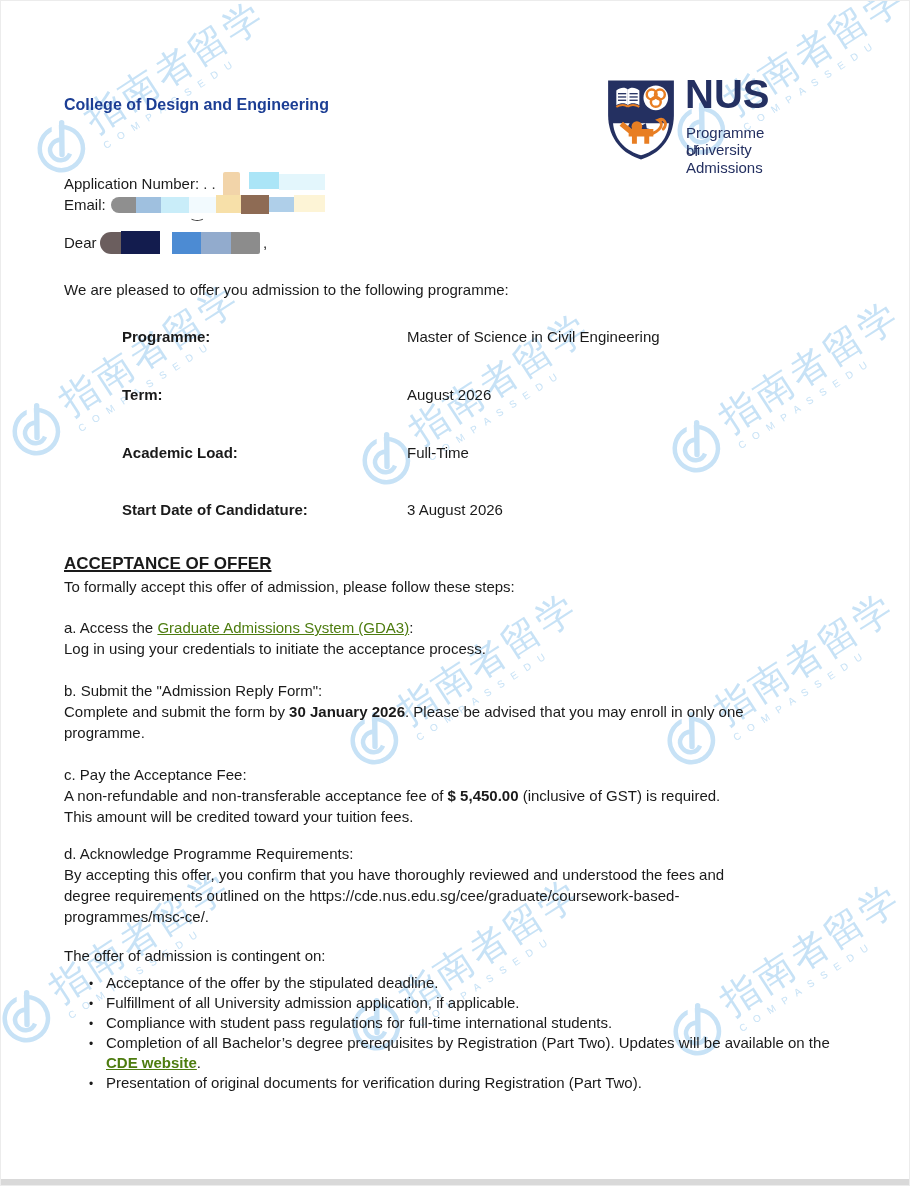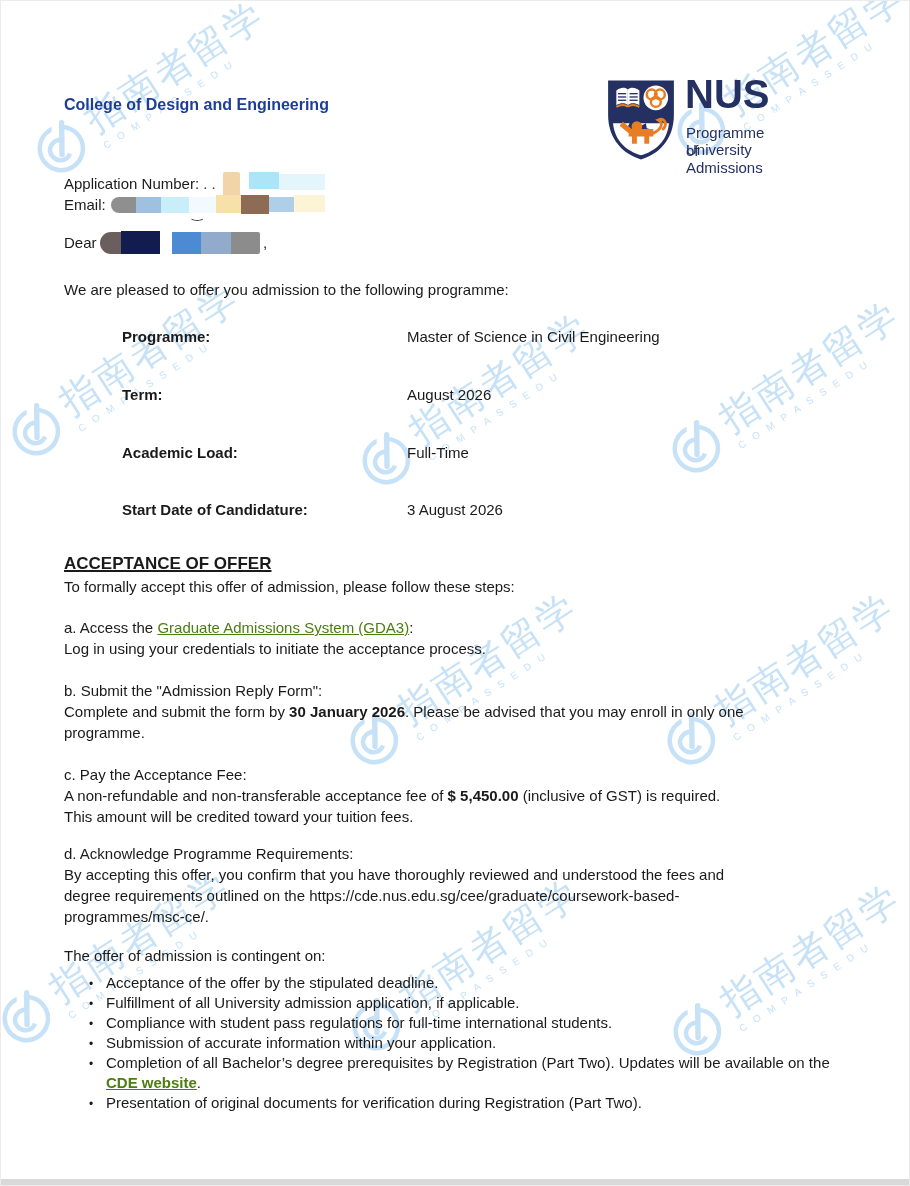--- a/index.html
+++ b/index.html
@@ -263,20 +263,19 @@
     <div>d. Acknowledge Programme Requirements:</div>
     <div class="w690" style="overflow-wrap:break-word">By accepting this offer, you confirm that you have thoroughly reviewed and understood the fees and degree requirements outlined on the https://cde.nus.edu.sg/cee/graduate/coursework-based-programmes/msc-ce/.</div>
   </div>
 
   <div class="sec" style="top:944px">The offer of admission is contingent on:</div>
 
   <ul class="sec blist" style="top:972px">
     <li>Acceptance of the offer by the stipulated deadline.</li>
     <li>Fulfillment of all University admission application, if applicable.</li>
     <li>Compliance with student pass regulations for full-time international students.</li>
-    <li>Submission of accurate information within your application.</li>
     <li><span>Completion of all Bachelor’s degree prerequisites by Registration (Part Two). Updates will be available on the </span><a class="doclink bold">CDE website</a><span>.</span></li>
     <li>Presentation of original documents for verification during Registration (Part Two).</li>
   </ul>
 
   <div class="pagebar"></div>
 
 </div>
 
 </body></html>

